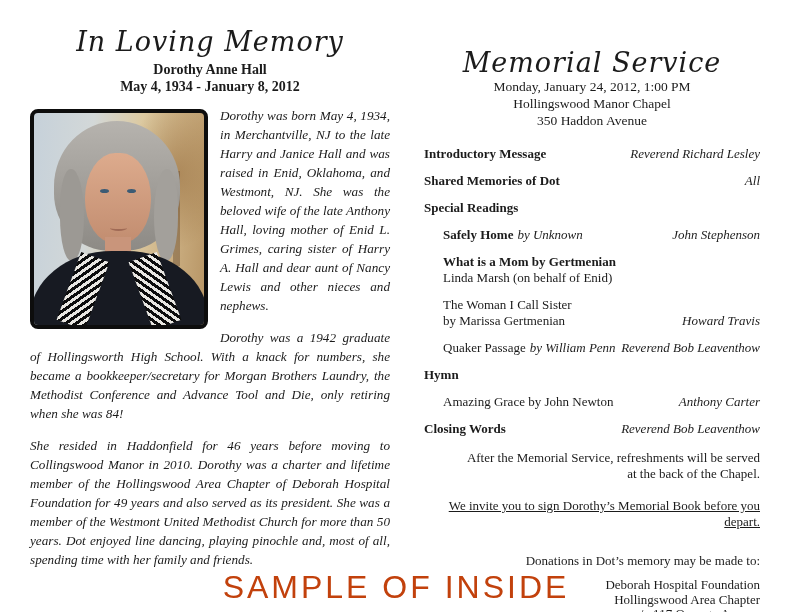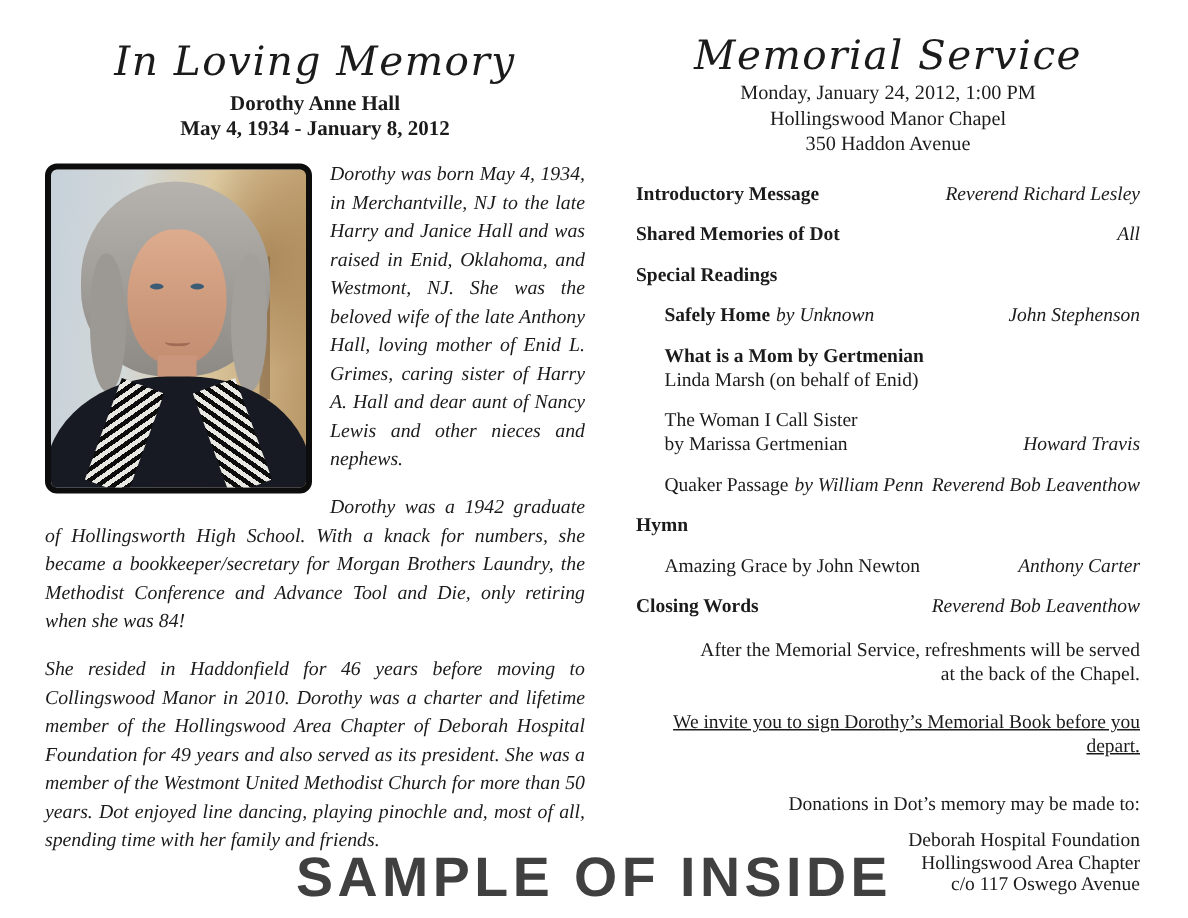--- a/index.html
+++ b/index.html
@@ -41,42 +41,42 @@
     border-bottom:2px solid #a06a55;border-radius:0 0 50% 50%;}
   .photo .neck{position:absolute;top:124px;left:71px;width:26px;height:24px;background:#c9957b;}
   .photo .body{position:absolute;bottom:-10px;left:-4px;width:178px;height:84px;background:#171a22;
     border-radius:46% 46% 0 0/80% 80% 0 0;}
   .photo .collar-l{position:absolute;bottom:-2px;left:34px;width:30px;height:72px;transform:rotate(20deg);
     background:repeating-linear-gradient(125deg,#0d0d0d 0 3px,#e9e7e2 3px 6px);}
   .photo .collar-r{position:absolute;bottom:-2px;right:34px;width:30px;height:72px;transform:rotate(-20deg);
     background:repeating-linear-gradient(55deg,#0d0d0d 0 3px,#e9e7e2 3px 6px);}
   
   .page-right{position:absolute;left:424px;top:22px;width:336px;}
-  .rp-header{text-align:center;}
+  .rp-header{text-align:center;margin-top:25px;}
   .rp-line{font-size:13.5px;line-height:17px;}
   .rp-line:first-of-type{margin-top:4px;}
   .program{margin-top:17px;font-size:13px;}
   .row{display:flex;justify-content:space-between;align-items:flex-end;margin-bottom:11px;}
   .row .left{line-height:16px;}
   .row.indent .left{padding-left:19px;}
   .section{font-weight:bold;margin-bottom:11px;line-height:16px;}
   .b{font-weight:bold;}
   .by{font-style:italic;margin-left:4px;}
   .nm{font-style:italic;white-space:nowrap;text-align:center;}
   .sub{}
   .center-note{text-align:right;font-size:13px;line-height:16px;}
   .note-1{margin-top:13px;}
   .note-2{margin-top:16px;text-decoration:underline;}
   .donations-heading{margin-top:23px;}
   .donations{margin-top:9px;line-height:14.5px;}
   
   .watermark{
     position:absolute;left:50%;bottom:6px;transform:translateX(-50%);
-    font-family:"Liberation Sans", sans-serif;font-weight:bold;font-size:37px;
-    letter-spacing:3px;color:#404040;white-space:nowrap;
+    font-family:"Liberation Sans", sans-serif;font-weight:normal;font-size:32px;
+    letter-spacing:3px;color:#c2410c;white-space:nowrap;
   }
 </style>
 </head>
 <body>
 
 <div class="page-left">
   <div class="lp-header">
     <div class="script-title">In Loving Memory</div>
     <div class="lp-name">Dorothy Anne Hall</div>
     <div class="lp-dates">May 4, 1934 - January 8, 2012</div>

